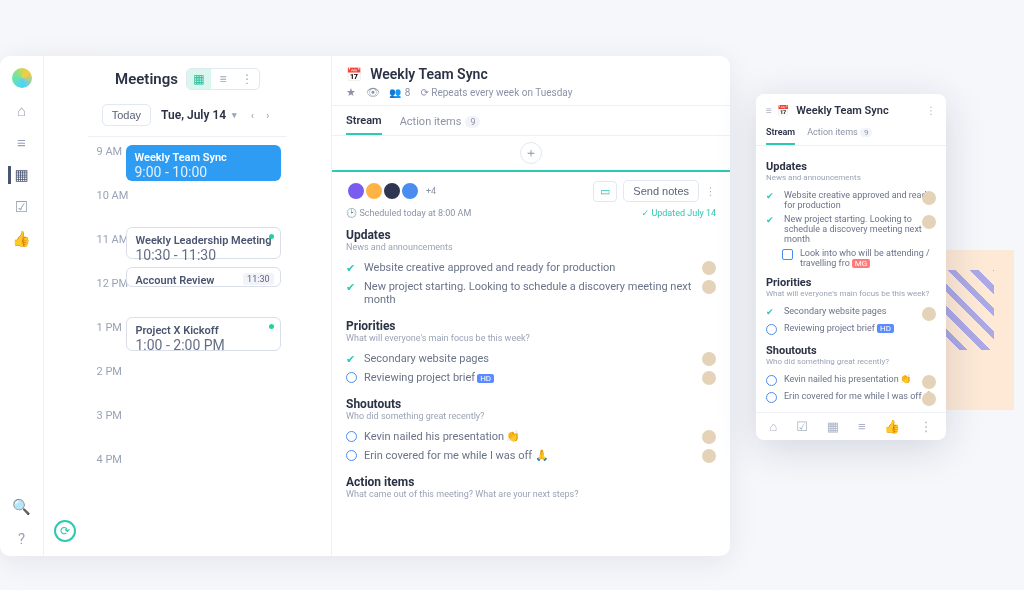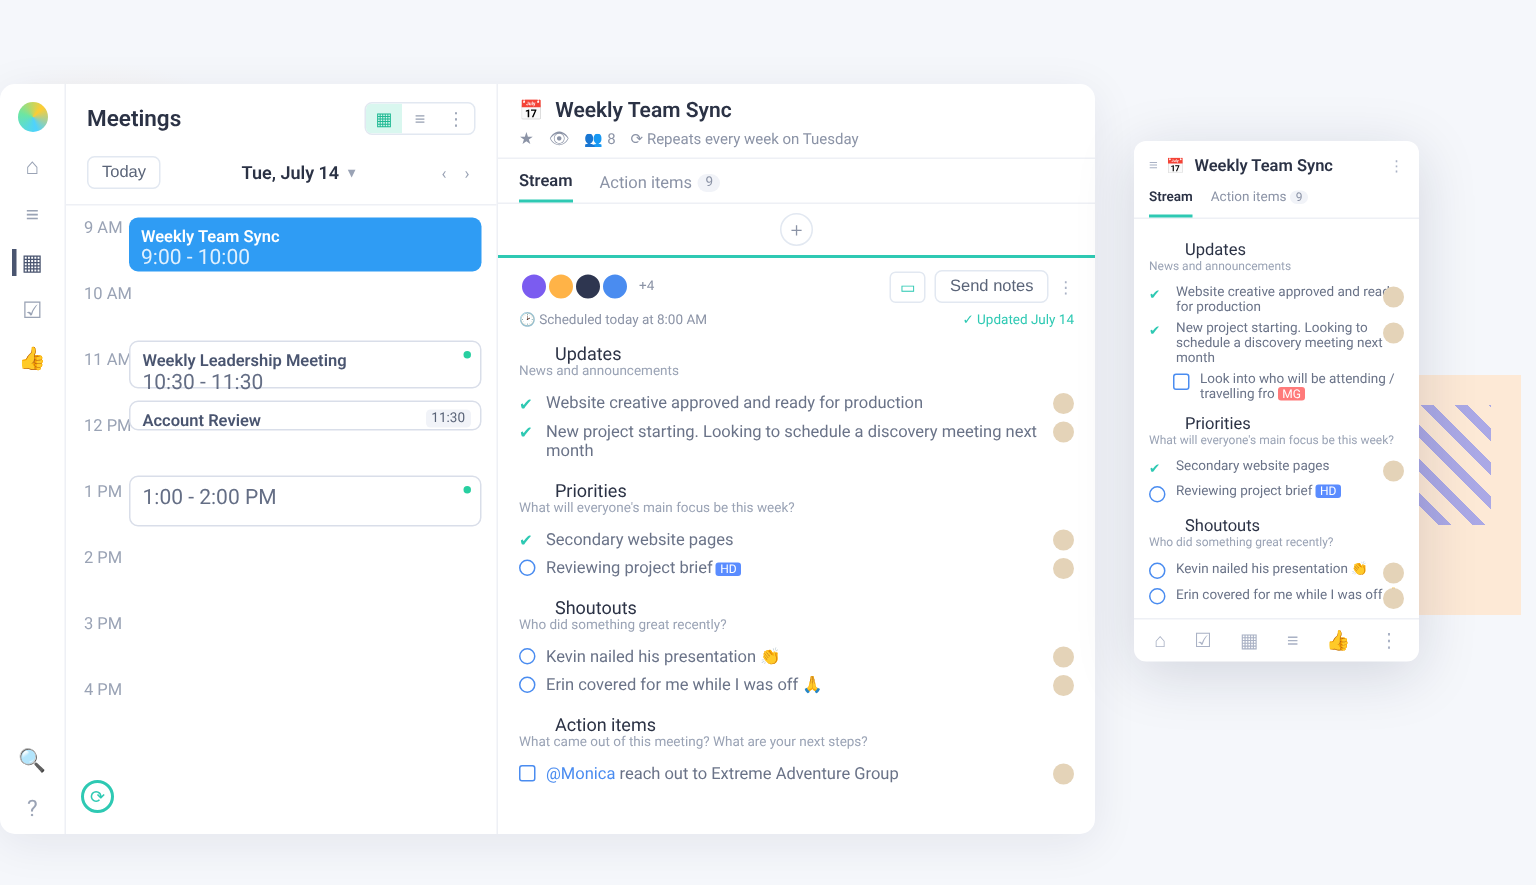--- a/index.html
+++ b/index.html
@@ -73,20 +73,21 @@
     margin-left: -3px;
     width: 24px;
   }
   .rail-spacer { flex:1; }
 
   .meetings {
     width: 288px;
     border-right: 1px solid #eef0f5;
     display:flex; flex-direction:column;
     padding: 12px 0 24px;
+    align-items: center;
   }
   .meetings-head {
     display:flex; align-items:center;
     padding: 0 14px 10px;
     gap: 8px;
   }
   .meetings-head h1 { font-size: 15px; font-weight:600; color:#2b3245; }
   .view-toggle {
     margin-left:auto;
     display:flex; gap:0;
@@ -193,21 +194,21 @@
   .av { width:20px; height:20px; border-radius:50%; border:2px solid #fff; margin-left:-6px; }
   .av:first-child { margin-left:0; }
   .av1{background:#7b5cf0}.av2{background:#ffb347}.av3{background:#2e3650}.av4{background:#4a8cf0}
   .plus-count { font-size:9px; color:#8b93a6; margin-left:2px; }
   .attendee-btns { margin-left:auto; display:flex; gap:6px; align-items:center; }
   .vid-ic { color:#2ec9b3; border:1px solid #e2e8f1; border-radius:4px; padding:3px 6px; cursor:pointer; }
 
   .status-row { display:flex; justify-content:space-between; font-size:9px; color:#8b93a6; margin:6px 0 10px; }
   .status-row .ok { color:#2ec9b3; }
 
-  .section h3 { font-size:12px; font-weight:400; color:#2b3245; margin-top:10px;margin-left:24px; }
+  .section h3 { font-size:12px; font-weight:700; color:#2b3245; margin-top:10px; }
   .section .sub { font-size:9px; color:#9aa3b5; margin-bottom:6px; }
   .item {
     display:flex; align-items:flex-start; gap:6px;
     padding:3px 0; color:#6a7388;
     position:relative;
   }
   .item .mark { width:12px; height:12px; flex:none; margin-top:1px; }
   .check-done { color:#2ec9b3; }
   .circ { width:11px; height:11px; border:1.5px solid #aab2c5; border-radius:50%; display:inline-block; }
   .circ.blue { border-color:#4a8cf0; }
@@ -322,20 +323,21 @@
         <div class="title">Weekly Leadership Meeting</div>
         <div class="time">10:30 - 11:30</div>
       </div>
       <div class="agenda-event outline" style="height:20px">
         <span class="badge">11:30</span>
         <div class="title">Account Review</div>
       </div>
       <div style="height:22px"></div>
       <div class="agenda-event outline" style="height:34px">
         <span class="dot"></span>
+        <div class="title">Project X Kickoff</div>
         <div class="time">1:00 - 2:00 PM</div>
       </div>
     </div>
   </div>
 
   <div class="main">
     <div class="doc-head">
       <div class="doc-title-row">
         <span class="cal-ic">📅</span>
         <span class="doc-title">Weekly Team Sync</span>
@@ -423,25 +425,20 @@
         <div class="item">
             <span class="mark"><span class="circ blue"></span></span>
             <span class="txt">Erin covered for me while I was off 🙏</span>
             <span class="tiny-av"></span>
           </div>
       </div>
 
       <div class="section">
         <h3>Action items</h3>
         <div class="sub">What came out of this meeting? What are your next steps?</div>
-        <div class="item">
-            <span class="mark"><span class="sq"></span></span>
-            <span class="txt"><span class="mention">@Monica</span> <span>reach out to Extreme Adventure Group</span></span>
-            <span class="tiny-av"></span>
-          </div>
       </div>
     </div>
   </div>
 </div>
 
 <div class="fab">⟳</div>
 
 <div class="popup">
   <div class="popup-head">
     <span style="color:#aab2c5">≡</span>

